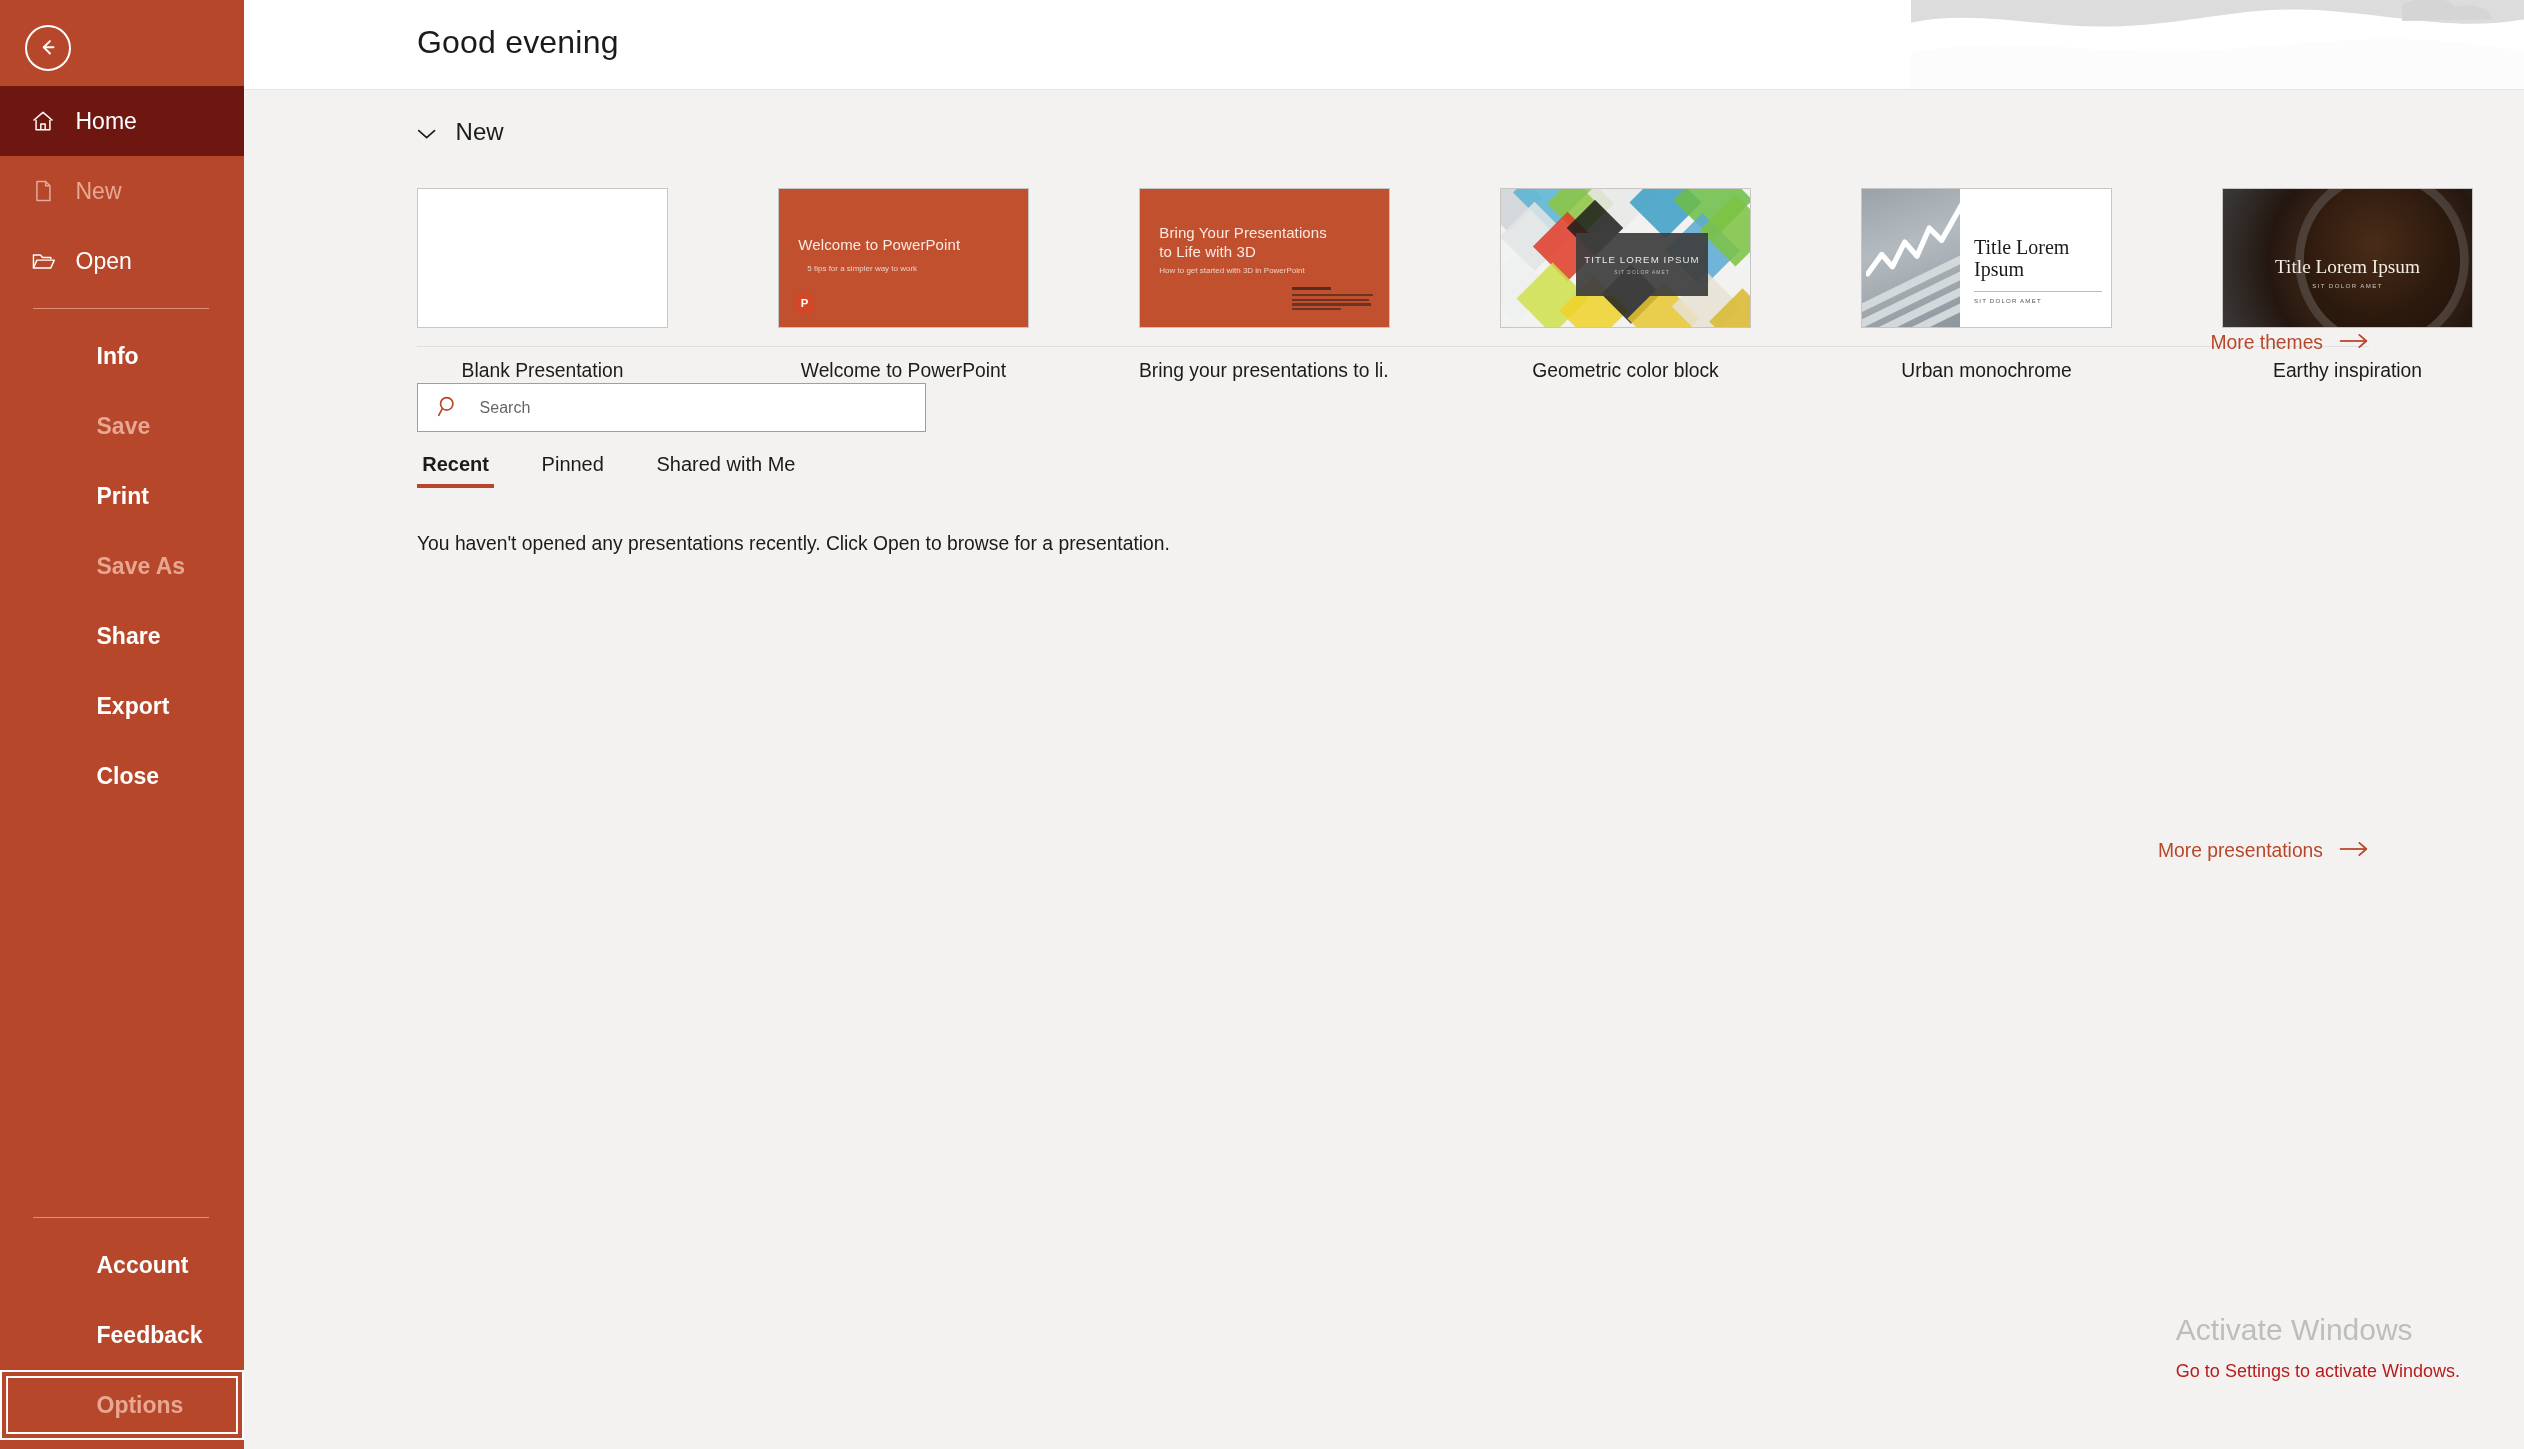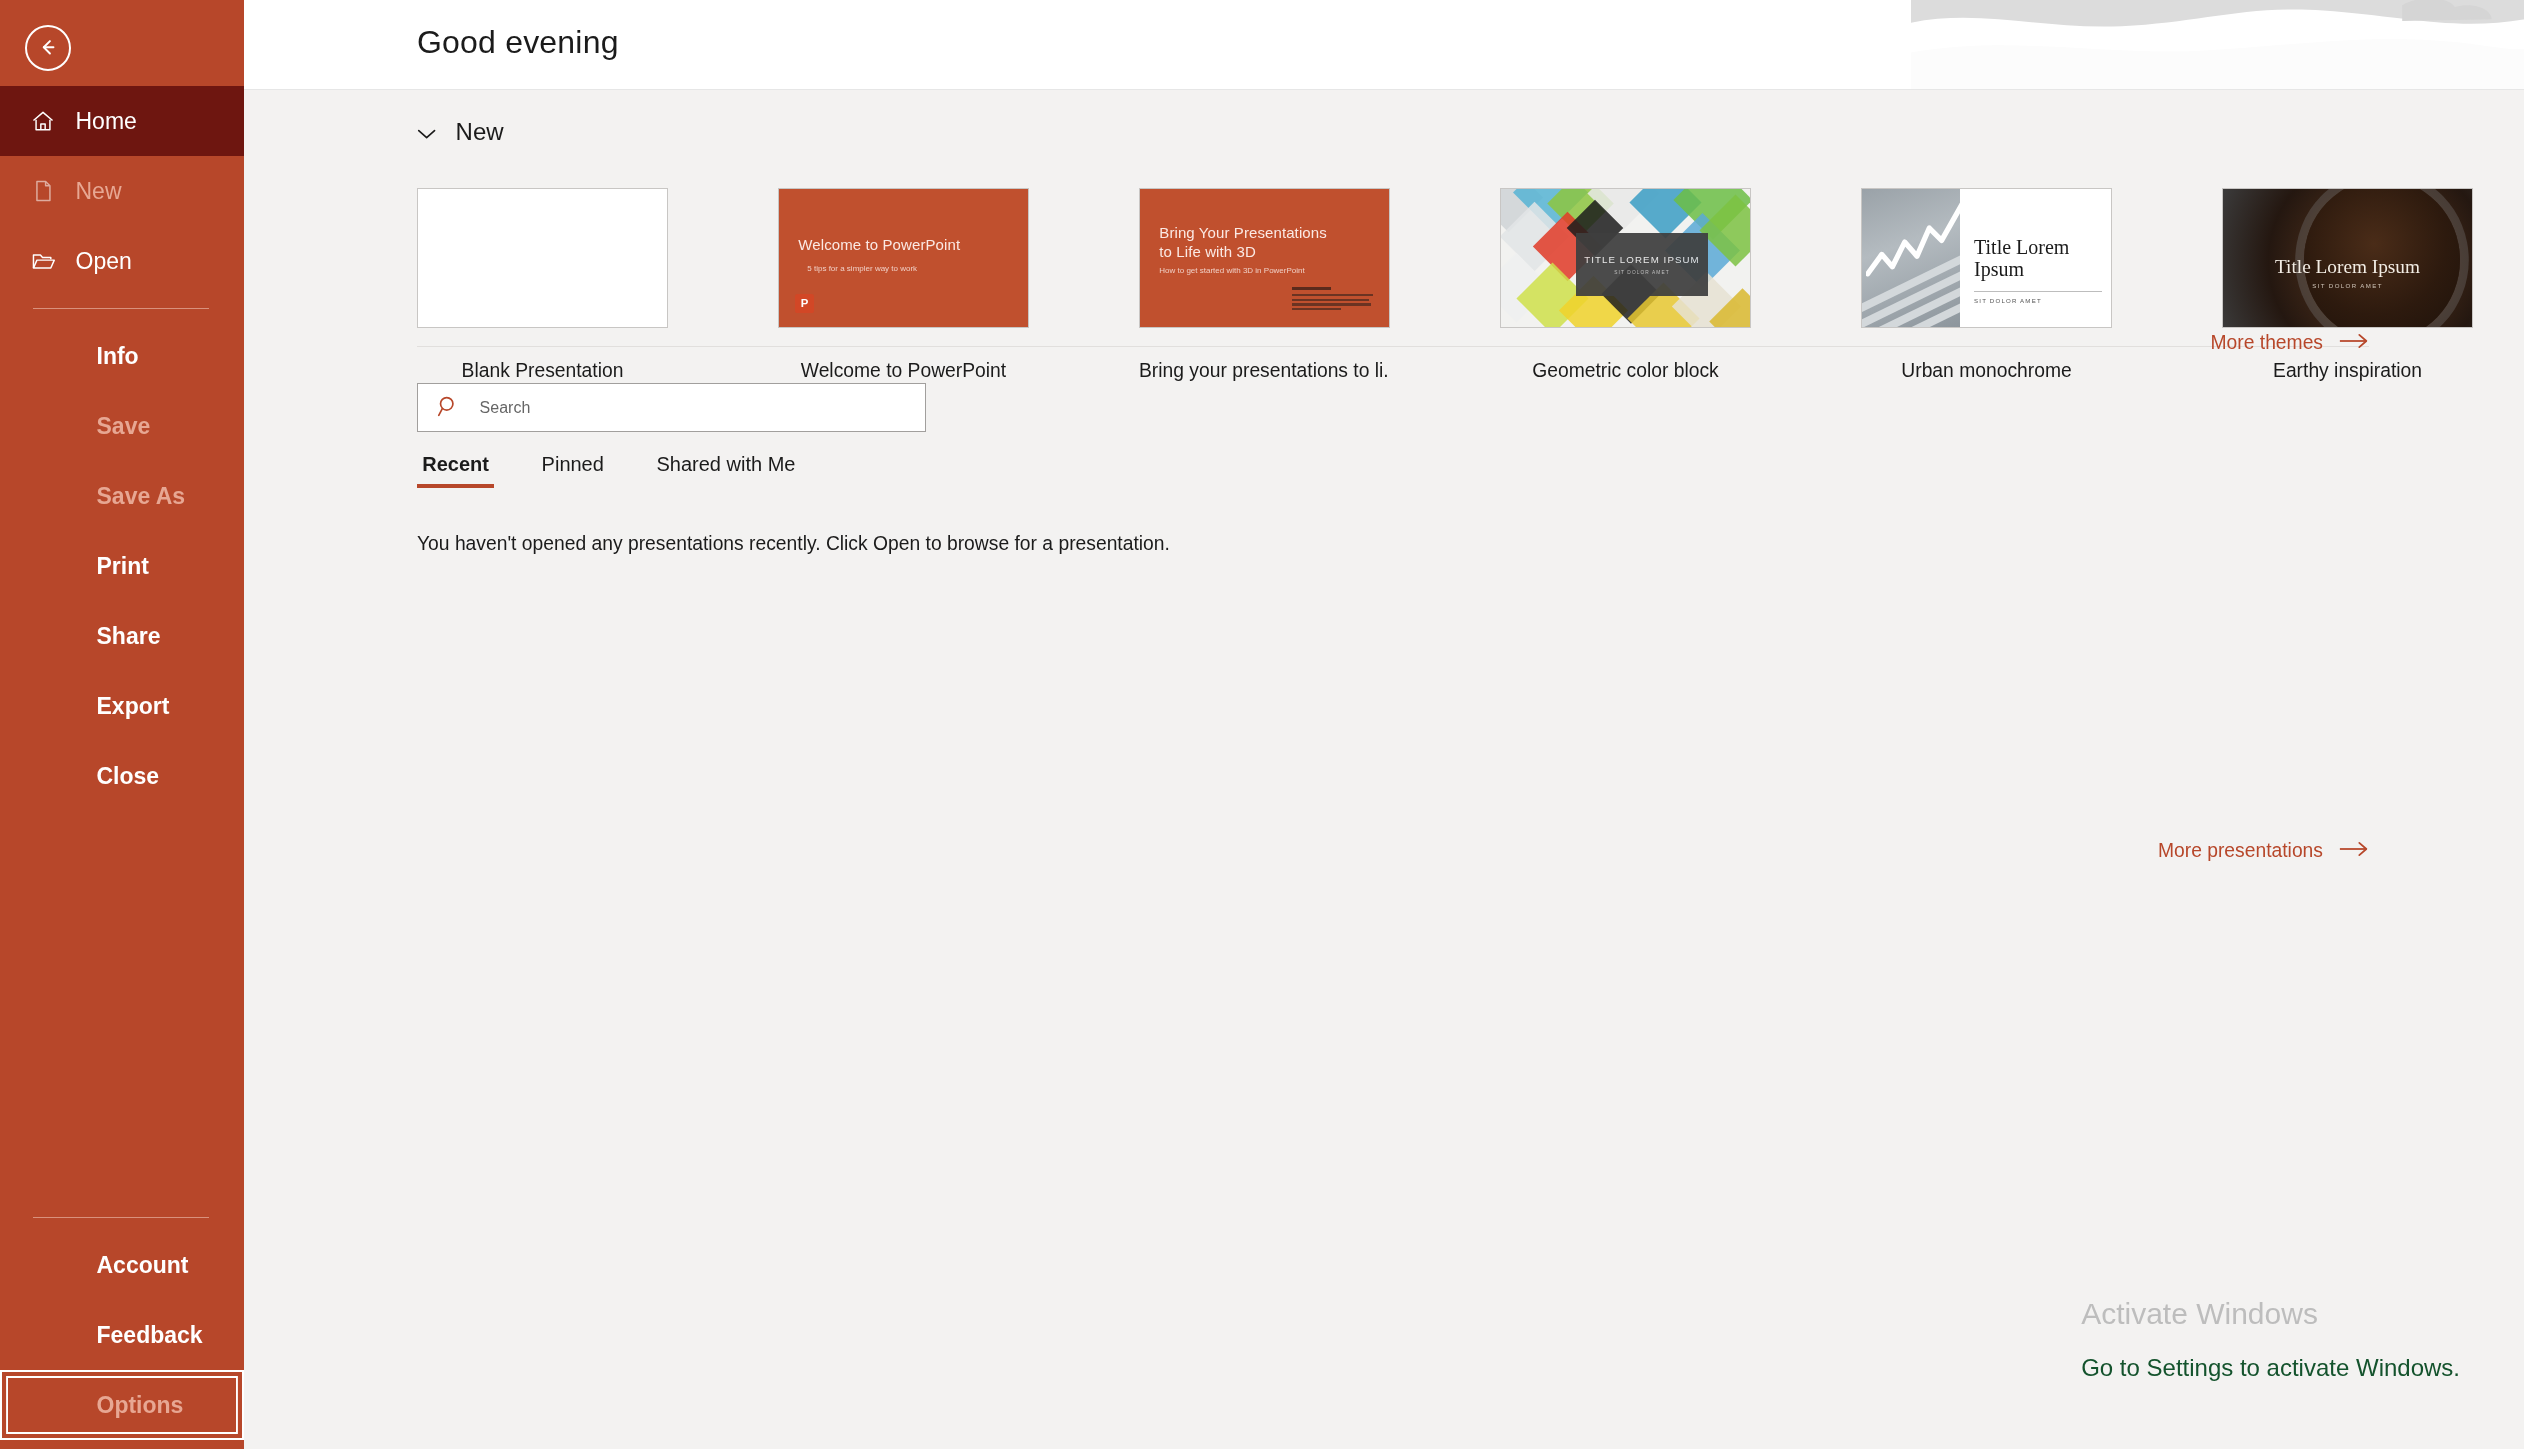--- a/index.html
+++ b/index.html
@@ -190,21 +190,21 @@
     content:""; position:absolute; left:0; right:0; bottom:0; height:3.5px;
     background:#b7472a;
   }
   #empty-msg {
     position:absolute; left:173px; top:443px; font-size:19.3px; color:#1b1b1b;
   }
 
   
   #watermark { position:absolute; right:65px; bottom:67px; text-align:left; }
   #wm-title { font-size:30px; color:#bdbdbd; line-height:1.25; }
-  #wm-sub { font-size:24px; color:#14532d; margin-top:22px; }
+  #wm-sub { font-size:18px; color:#b91c1c; margin-top:13px; }
 </style>
 </head>
 <body>
 
 <div id="app">
 
   <div id="sidebar">
 
     <div class="back-btn">
       <svg width="24.6" height="24.6" viewBox="0 0 28 28" aria-hidden="true">
@@ -247,25 +247,25 @@
       </div>
 
       <div class="nav-sep"></div>
 
       <div class="nav-item text-only">
         <span class="nav-lbl">Info</span>
       </div>
       <div class="nav-item text-only dim">
         <span class="nav-lbl">Save</span>
       </div>
+      <div class="nav-item text-only">
+        <span class="nav-lbl">Print</span>
+      </div>
       <div class="nav-item text-only dim">
         <span class="nav-lbl">Save As</span>
-      </div>
-      <div class="nav-item text-only">
-        <span class="nav-lbl">Print</span>
       </div>
       <div class="nav-item text-only">
         <span class="nav-lbl">Share</span>
       </div>
       <div class="nav-item text-only">
         <span class="nav-lbl">Export</span>
       </div>
       <div class="nav-item text-only">
         <span class="nav-lbl">Close</span>
       </div>

